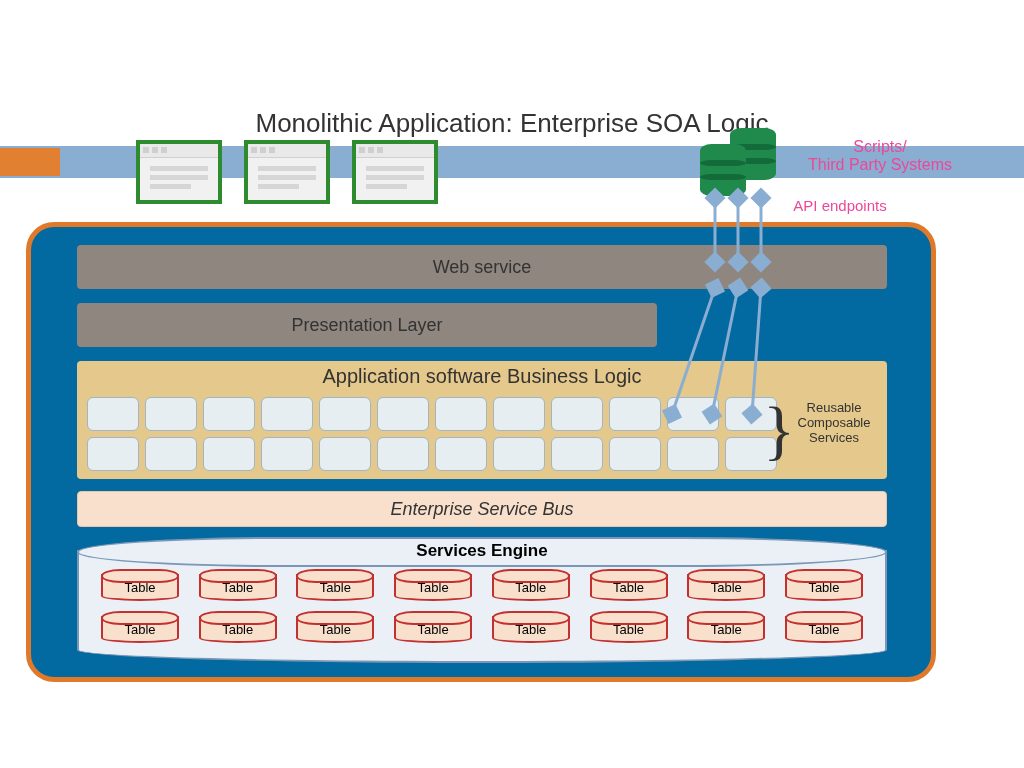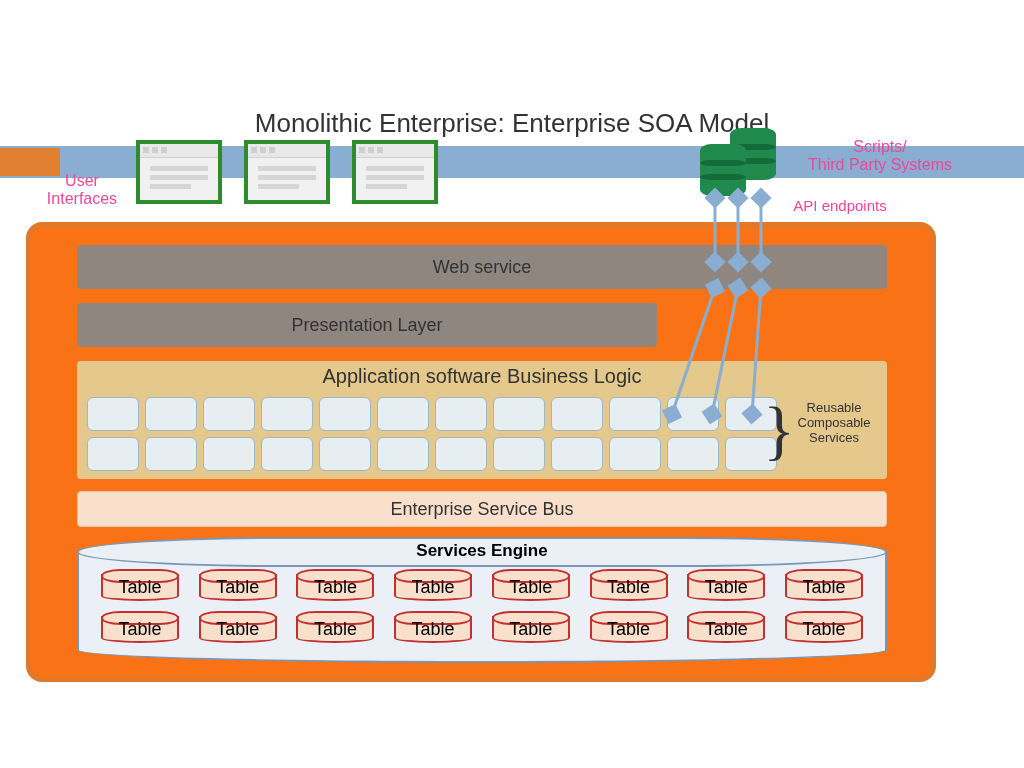--- a/index.html
+++ b/index.html
@@ -109,23 +109,23 @@
   }
 
   
   .orange-box {
     position: absolute;
     top: 222px;
     left: 26px;
     width: 910px;
     height: 460px;
     border: 5px solid #e07a2a;
-    border-radius: 16px;
+    border-radius: 28px;
     box-sizing: border-box;
-    background: #f97316;
+    background: #0369a1;
   }
   .layer {
     position: absolute;
     text-align: center;
     font-size: 18px;
     color: #333;
     display: flex;
     align-items: center;
     justify-content: center;
     border-radius: 4px;
@@ -183,20 +183,21 @@
     width: 90px;
     font-size: 13px;
     text-align:center;
     line-height:1.15;
   }
   .esb {
     top: 264px; left: 46px; width: 810px; height: 36px;
     background: #f8e0cc;
     border: 1px solid #e9c5a6;
     font-size: 18px;
+    font-style: italic;
   }
   
   .db-engine {
     position:absolute;
     top: 310px;
     left: 46px;
     width: 810px;
     height: 126px;
   }
   .db-engine .ellipse-top {
@@ -250,21 +251,21 @@
     gap: 18px;
     justify-content: space-between;
   }
   .table-cyl {
     width: 78px;
     height: 32px;
     position:relative;
     display:flex;
     align-items:center;
     justify-content:center;
-    font-size: 18px;
+    font-size: 13px;
   }
   .table-cyl .tc-top {
     position:absolute;
     top:0;left:0;right:0;
     height:10px;
     border:2px solid #c23030;
     border-radius:50%/100%;
     background:#f8e0cc;
   }
   .table-cyl .tc-wall {
@@ -295,26 +296,25 @@
     top:0; left:0;
     width:1024px; height:768px;
     pointer-events:none;
   }
 </style>
 </head>
 <body>
 
 <div class="stage">
 
-  <div class="title">Monolithic Enterprise: Enterprise SOA Model</div>
+  <div class="title">Monolithic Application: Enterprise SOA Logic</div>
 
   <div class="band"></div>
   <div class="band-orange"></div>
 
-  <div class="caption" style="top:172px; left:36px; width:92px;">User<br>Interfaces</div>
   <div class="caption" style="top:138px; left:780px; width:200px;">Scripts/<br>Third Party Systems</div>
   <div class="caption" style="top:198px; left:770px; width:140px; font-size:15px;">API endpoints</div>
 
   <div class="browser" style="left:136px; top:140px;">
     <div class="bar">
         <div class="dot"></div>
         <div class="dot"></div>
         <div class="dot"></div>
       </div>
     <div class="body">

